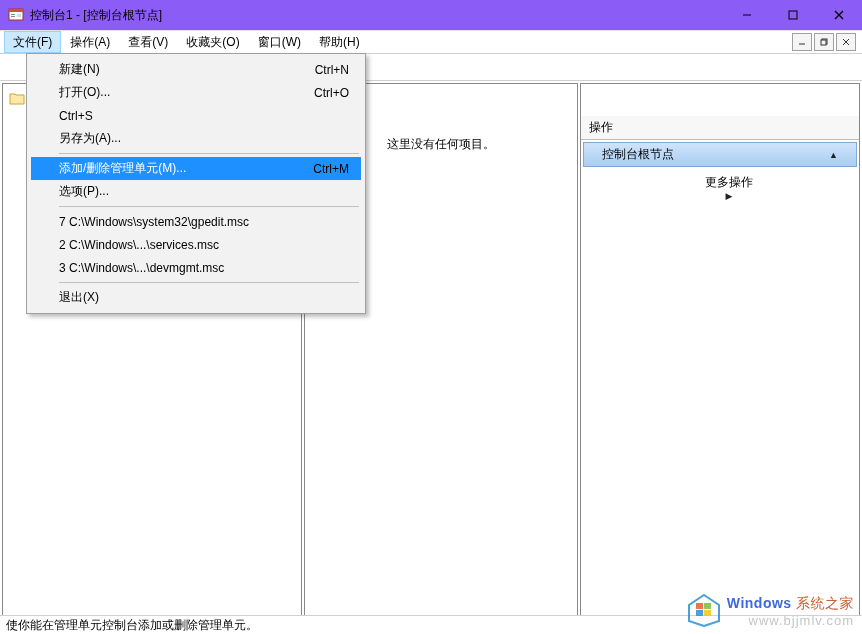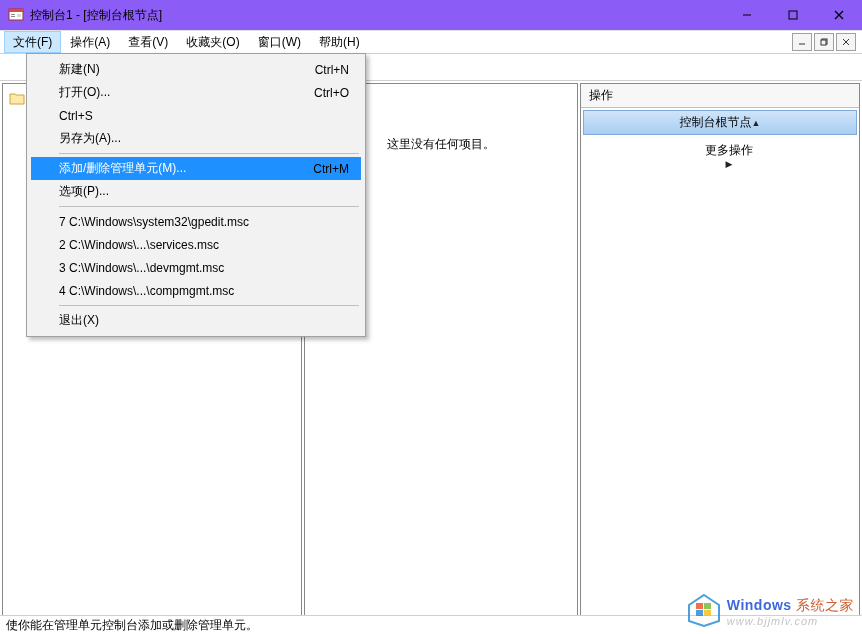--- a/index.html
+++ b/index.html
@@ -121,29 +121,30 @@
   border: 1px solid #888;
   margin: 2px 2px 2px 1px;
   background: #fff;
 }
 .actions-header {
   height: 20px;
   border-bottom: 1px solid #c0c0c0;
   padding: 3px 8px 0 8px;
   font-size: 12px;
   background: #f7f7f7;
+  margin-top: 32px;
 }
 .actions-section-title {
   background: linear-gradient(#cfe4fa, #a9cdf2);
   border: 1px solid #7fa9d6;
   margin: 2px;
   padding: 3px 18px;
   font-size: 12px;
   display: flex;
-  justify-content: center;
+  justify-content: space-between;
   align-items: center;
 }
 .actions-item {
   padding: 5px 10px 5px 28px;
   font-size: 12px;
   display: flex;
   justify-content: space-between;
   align-items: center;
   flex-direction: column;
 }
@@ -206,24 +207,24 @@
   z-index: 50;
 }
 .watermark .wm-text-main {
   font-size: 14px;
   color: #1d4ed8;
   font-weight: 600;
   letter-spacing: 0.5px;
 }
 .watermark .wm-text-light { color: #c2410c; font-weight: 400; }
 .watermark .wm-sub {
-  font-size: 11px;
+  font-size: 13px;
   color: #bbb;
   letter-spacing: 1px;
-  font-style: italic;
+  text-align: right;
 }
 .triangle-up { font-size: 9px; color: #222; }
 .triangle-right { font-size: 9px; color: #222; }
 </style>
 </head>
 <body>
 
 <div class="titlebar">
   <span class="app-icon">
     <svg width="16" height="16" viewBox="0 0 16 16">
@@ -356,23 +357,20 @@
   <div class="dd-sep"></div>
   <div class="dd-item">
     <span class="label">7 C:\Windows\system32\gpedit.msc</span>
   </div>
   <div class="dd-item">
     <span class="label">2 C:\Windows\...\services.msc</span>
   </div>
   <div class="dd-item">
     <span class="label">3 C:\Windows\...\devmgmt.msc</span>
   </div>
-  <div class="dd-item">
-    <span class="label">4 C:\Windows\...\compmgmt.msc</span>
-  </div>
   <div class="dd-sep"></div>
   <div class="dd-item">
     <span class="label">退出(X)</span>
   </div>
 </div>
 
 <div class="watermark">
   <span>
     <svg width="34" height="34" viewBox="0 0 34 34">
       <polygon points="17,2 32,12 32,28 17,33 2,28 2,12" fill="none" stroke="#2d8fd6" stroke-width="2"></polygon>

